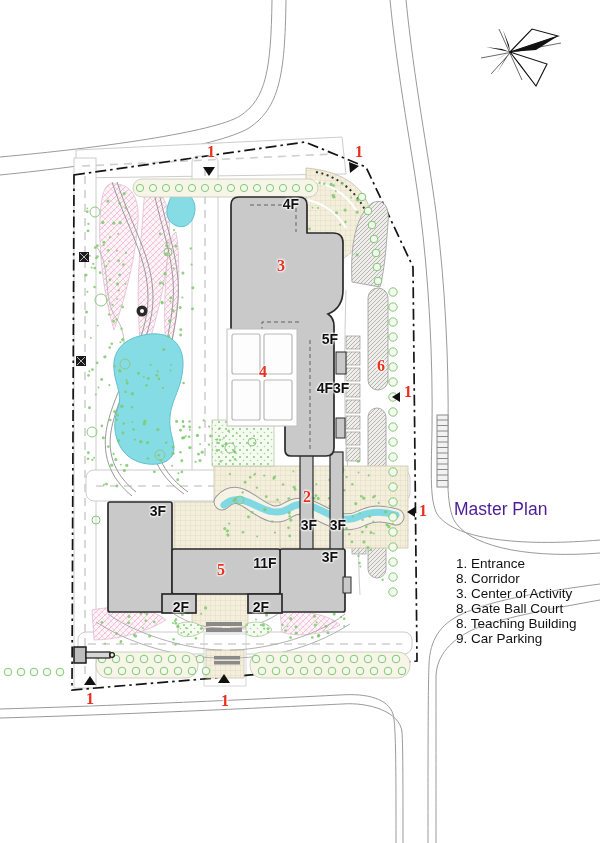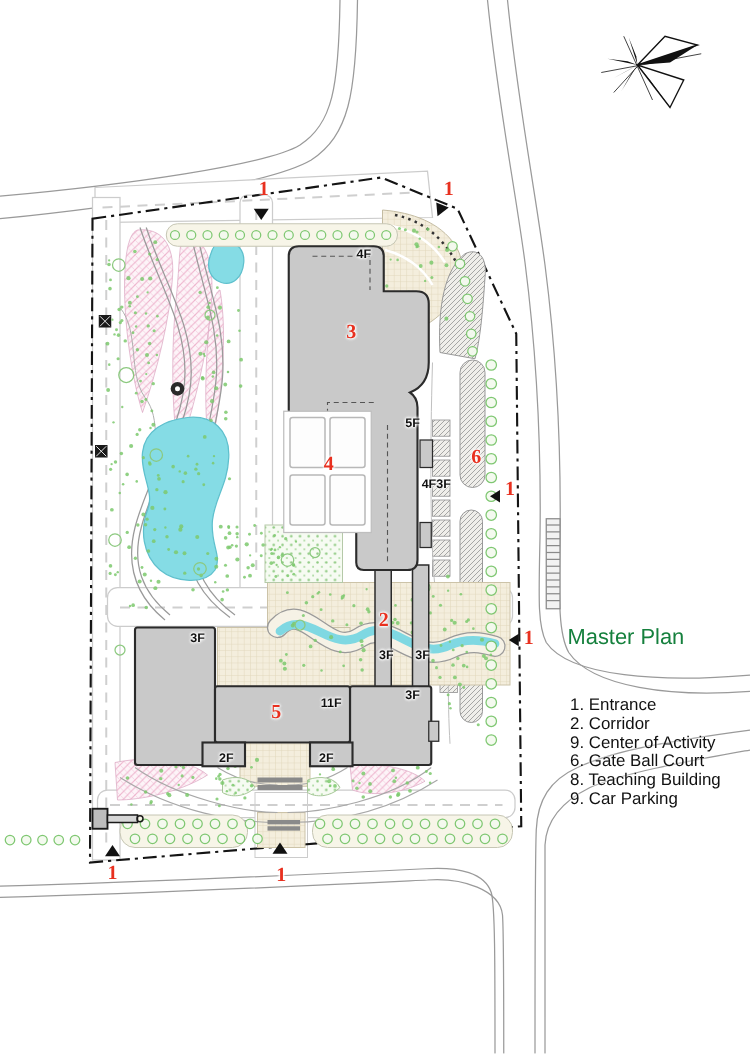--- a/index.html
+++ b/index.html
@@ -2,22 +2,22 @@
 <html><head>
 <meta charset="utf-8">
 <style>
   html,body{margin:0;padding:0;background:#fff;}
   #stage{position:relative;width:600px;height:843px;background:#fff;overflow:hidden;
          font-family:"Liberation Sans",sans-serif;}
   #drawing{position:absolute;left:0;top:0;}
   .lbl{position:absolute;transform:translate(-50%,-50%);white-space:nowrap;
        text-shadow:0 0 2px #fff,0 0 2px #fff,0 0 3px #fff,0 0 3px #fff;}
   .red{font-family:"Liberation Serif",serif;font-weight:bold;font-size:16px;color:#e8301f;}
-  .floor{font-family:"Liberation Sans",sans-serif;font-weight:bold;font-size:10px;color:#101010;}
-  .title{position:absolute;font-size:17.5px;color:#15803d;white-space:nowrap;
+  .floor{font-family:"Liberation Sans",sans-serif;font-weight:bold;font-size:14px;color:#101010;}
+  .title{position:absolute;font-size:17.5px;color:#4c1d95;white-space:nowrap;
          text-shadow:0 0 2px #fff,0 0 3px #fff;}
   .legend-item{position:absolute;font-size:13.5px;color:#111;white-space:nowrap;
          text-shadow:0 0 2px #fff,0 0 3px #fff;text-align:center;}
 </style>
 </head>
 <body>
 
 <div id="stage">
 
 <svg id="drawing" width="600" height="843" viewBox="0 0 600 843">
@@ -734,30 +734,30 @@
 <div class="lbl red" style="left:225px;top:701px">1</div>
 
 <div class="lbl red" style="left:307px;top:497px">2</div>
 <div class="lbl red" style="left:281px;top:266px">3</div>
 <div class="lbl red" style="left:263px;top:372px">4</div>
 <div class="lbl red" style="left:221px;top:570px">5</div>
 <div class="lbl red" style="left:381px;top:366px">6</div>
 
 <div class="lbl floor" style="left:291px;top:204px">4F</div>
 <div class="lbl floor" style="left:330px;top:339px">5F</div>
-<div class="lbl floor" style="left:349px;top:388px">4F3F</div>
+<div class="lbl floor" style="left:333px;top:388px">4F3F</div>
 <div class="lbl floor" style="left:158px;top:511px">3F</div>
 <div class="lbl floor" style="left:309px;top:525px">3F</div>
 <div class="lbl floor" style="left:338px;top:525px">3F</div>
 <div class="lbl floor" style="left:265px;top:563px">11F</div>
 <div class="lbl floor" style="left:330px;top:557px">3F</div>
 <div class="lbl floor" style="left:181px;top:607px">2F</div>
 <div class="lbl floor" style="left:261px;top:607px">2F</div>
 
 <div class="title" style="left:454px;top:499px">Master Plan</div>
 <div class="legend-item" style="left:456px;top:556px">1. Entrance</div>
-<div class="legend-item" style="left:456px;top:571px">2. Corridor</div>
-<div class="legend-item" style="left:456px;top:586px">9. Center of Activity</div>
-<div class="legend-item" style="left:456px;top:601px">6. Gate Ball Court</div>
+<div class="legend-item" style="left:456px;top:571px">8. Corridor</div>
+<div class="legend-item" style="left:456px;top:586px">3. Center of Activity</div>
+<div class="legend-item" style="left:456px;top:601px">8. Gate Ball Court</div>
 <div class="legend-item" style="left:456px;top:616px">8. Teaching Building</div>
 <div class="legend-item" style="left:456px;top:631px">9. Car Parking</div>
 
 </div>
 
 </body></html>

